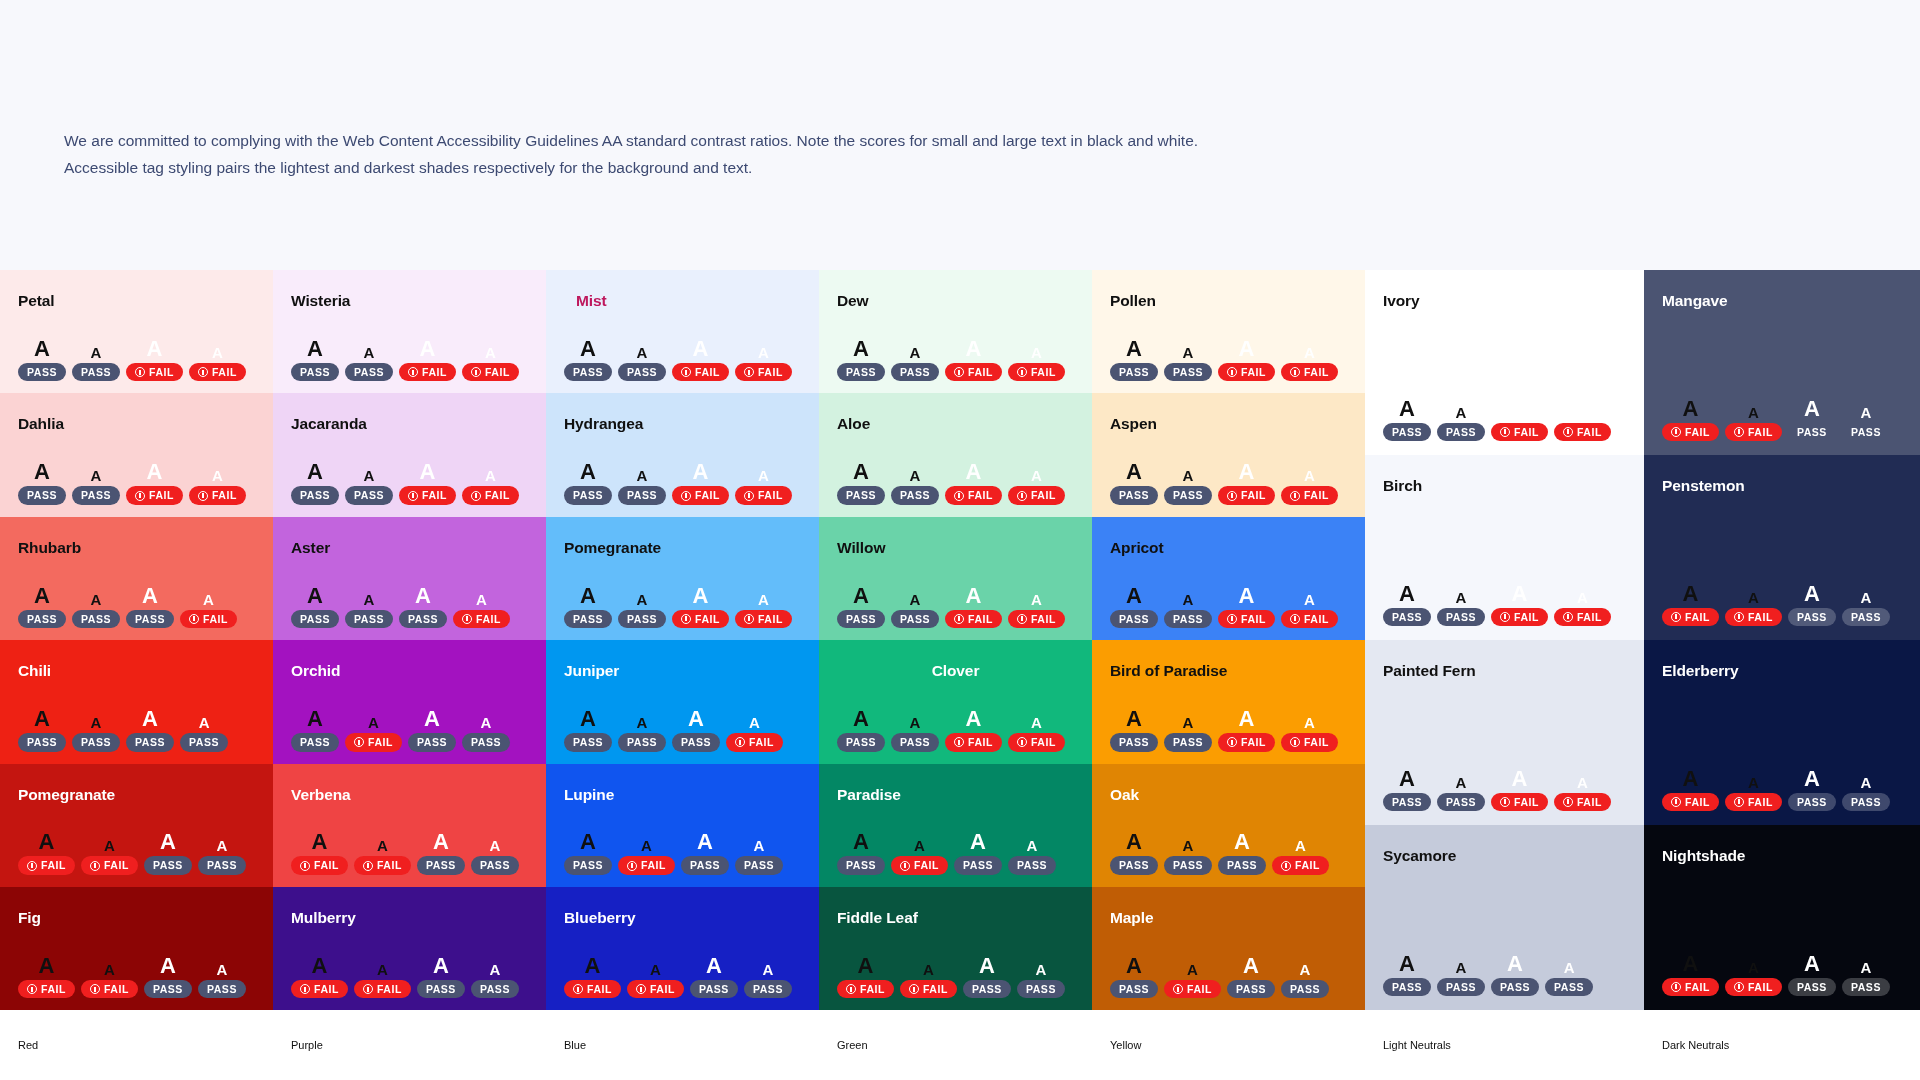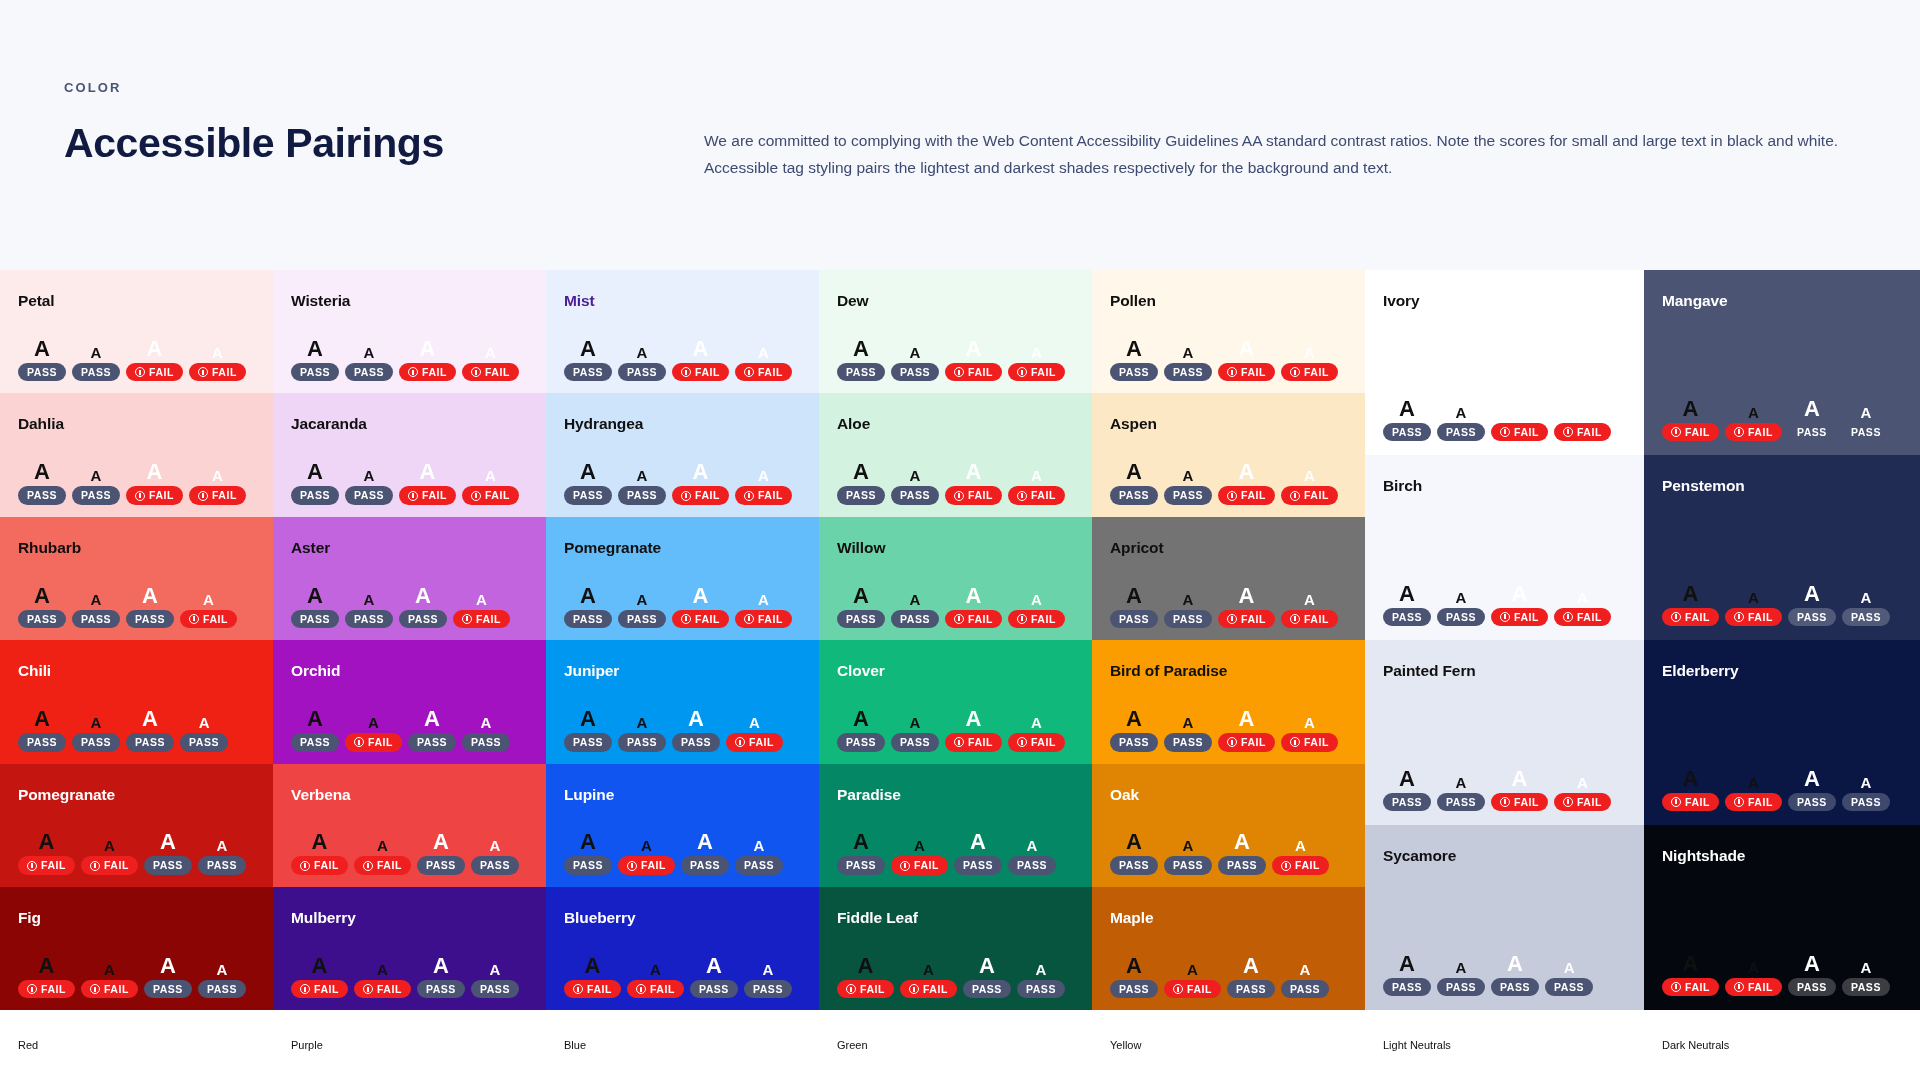--- a/index.html
+++ b/index.html
@@ -142,24 +142,20 @@
   }
   .footer-cell.std { flex: 0 0 273px; }
   .footer-cell.wide { flex: 0 0 279px; }
 </style>
 </head>
 <body>
 
 <div class="page">
 
   <div class="header">
-    <div class="header-left">
-      <div class="eyebrow">COLOR</div>
-      <h1 class="page-title">Accessible Pairings</h1>
-    </div>
     <div class="header-right">
       <p class="intro">We are committed to complying with the Web Content Accessibility Guidelines AA standard contrast ratios. Note the scores for small and large text in black and white. Accessible tag styling pairs the lightest and darkest shades respectively for the background and text.</p>
     </div>
   </div>
 
   <div class="grid" id="grid">
       <div class="column col-std">
         <div class="swatch std" style="background: rgb(253, 234, 234);">
           <div class="swatch-name" style="color: rgb(16, 16, 16);">Petal</div>
           <div class="badges">
@@ -525,21 +521,21 @@
               <span class="letter sm" style="color: rgb(255, 255, 255);">A</span>
               <span class="tag" style="background: rgb(75, 84, 114); color: rgb(255, 255, 255);">
                 <span>PASS</span>
               </span>
             </div>
           </div>
         </div>
       </div>
       <div class="column col-std">
         <div class="swatch std" style="background: rgb(233, 240, 253);">
-          <div class="swatch-name" style="color: #4c1d95;">Mist</div>
+          <div class="swatch-name" style="color: #be185d; margin-left: 12px;">Mist</div>
           <div class="badges">
             <div class="badge-cell">
               <span class="letter lg" style="color: rgb(16, 16, 16);">A</span>
               <span class="tag" style="background: rgb(75, 84, 114); color: rgb(255, 255, 255);">
                 <span>PASS</span>
               </span>
             </div>
             <div class="badge-cell">
               <span class="letter sm" style="color: rgb(16, 16, 16);">A</span>
               <span class="tag" style="background: rgb(75, 84, 114); color: rgb(255, 255, 255);">
@@ -804,21 +800,21 @@
             <div class="badge-cell">
               <span class="letter sm" style="color: rgb(255, 255, 255);">A</span>
               <span class="tag" style="background: rgb(240, 31, 31); color: rgb(255, 255, 255);">
                 <span class="warn-icon"></span>
                 <span>FAIL</span>
               </span>
             </div>
           </div>
         </div>
         <div class="swatch std" style="background: rgb(17, 184, 124);">
-          <div class="swatch-name" style="color: rgb(255, 255, 255);">Clover</div>
+          <div class="swatch-name" style="color: rgb(255, 255, 255); text-align: center;">Clover</div>
           <div class="badges">
             <div class="badge-cell">
               <span class="letter lg" style="color: rgb(16, 16, 16);">A</span>
               <span class="tag" style="background: rgb(75, 84, 114); color: rgb(255, 255, 255);">
                 <span>PASS</span>
               </span>
             </div>
             <div class="badge-cell">
               <span class="letter sm" style="color: rgb(16, 16, 16);">A</span>
               <span class="tag" style="background: rgb(75, 84, 114); color: rgb(255, 255, 255);">
@@ -959,21 +955,21 @@
             </div>
             <div class="badge-cell">
               <span class="letter sm" style="color: rgb(255, 255, 255);">A</span>
               <span class="tag" style="background: rgb(240, 31, 31); color: rgb(255, 255, 255);">
                 <span class="warn-icon"></span>
                 <span>FAIL</span>
               </span>
             </div>
           </div>
         </div>
-        <div class="swatch std" style="background: #737373;">
+        <div class="swatch std" style="background: #3b82f6;">
           <div class="swatch-name" style="color: rgb(16, 16, 16);">Apricot</div>
           <div class="badges">
             <div class="badge-cell">
               <span class="letter lg" style="color: rgb(16, 16, 16);">A</span>
               <span class="tag" style="background: rgb(75, 84, 114); color: rgb(255, 255, 255);">
                 <span>PASS</span>
               </span>
             </div>
             <div class="badge-cell">
               <span class="letter sm" style="color: rgb(16, 16, 16);">A</span>

